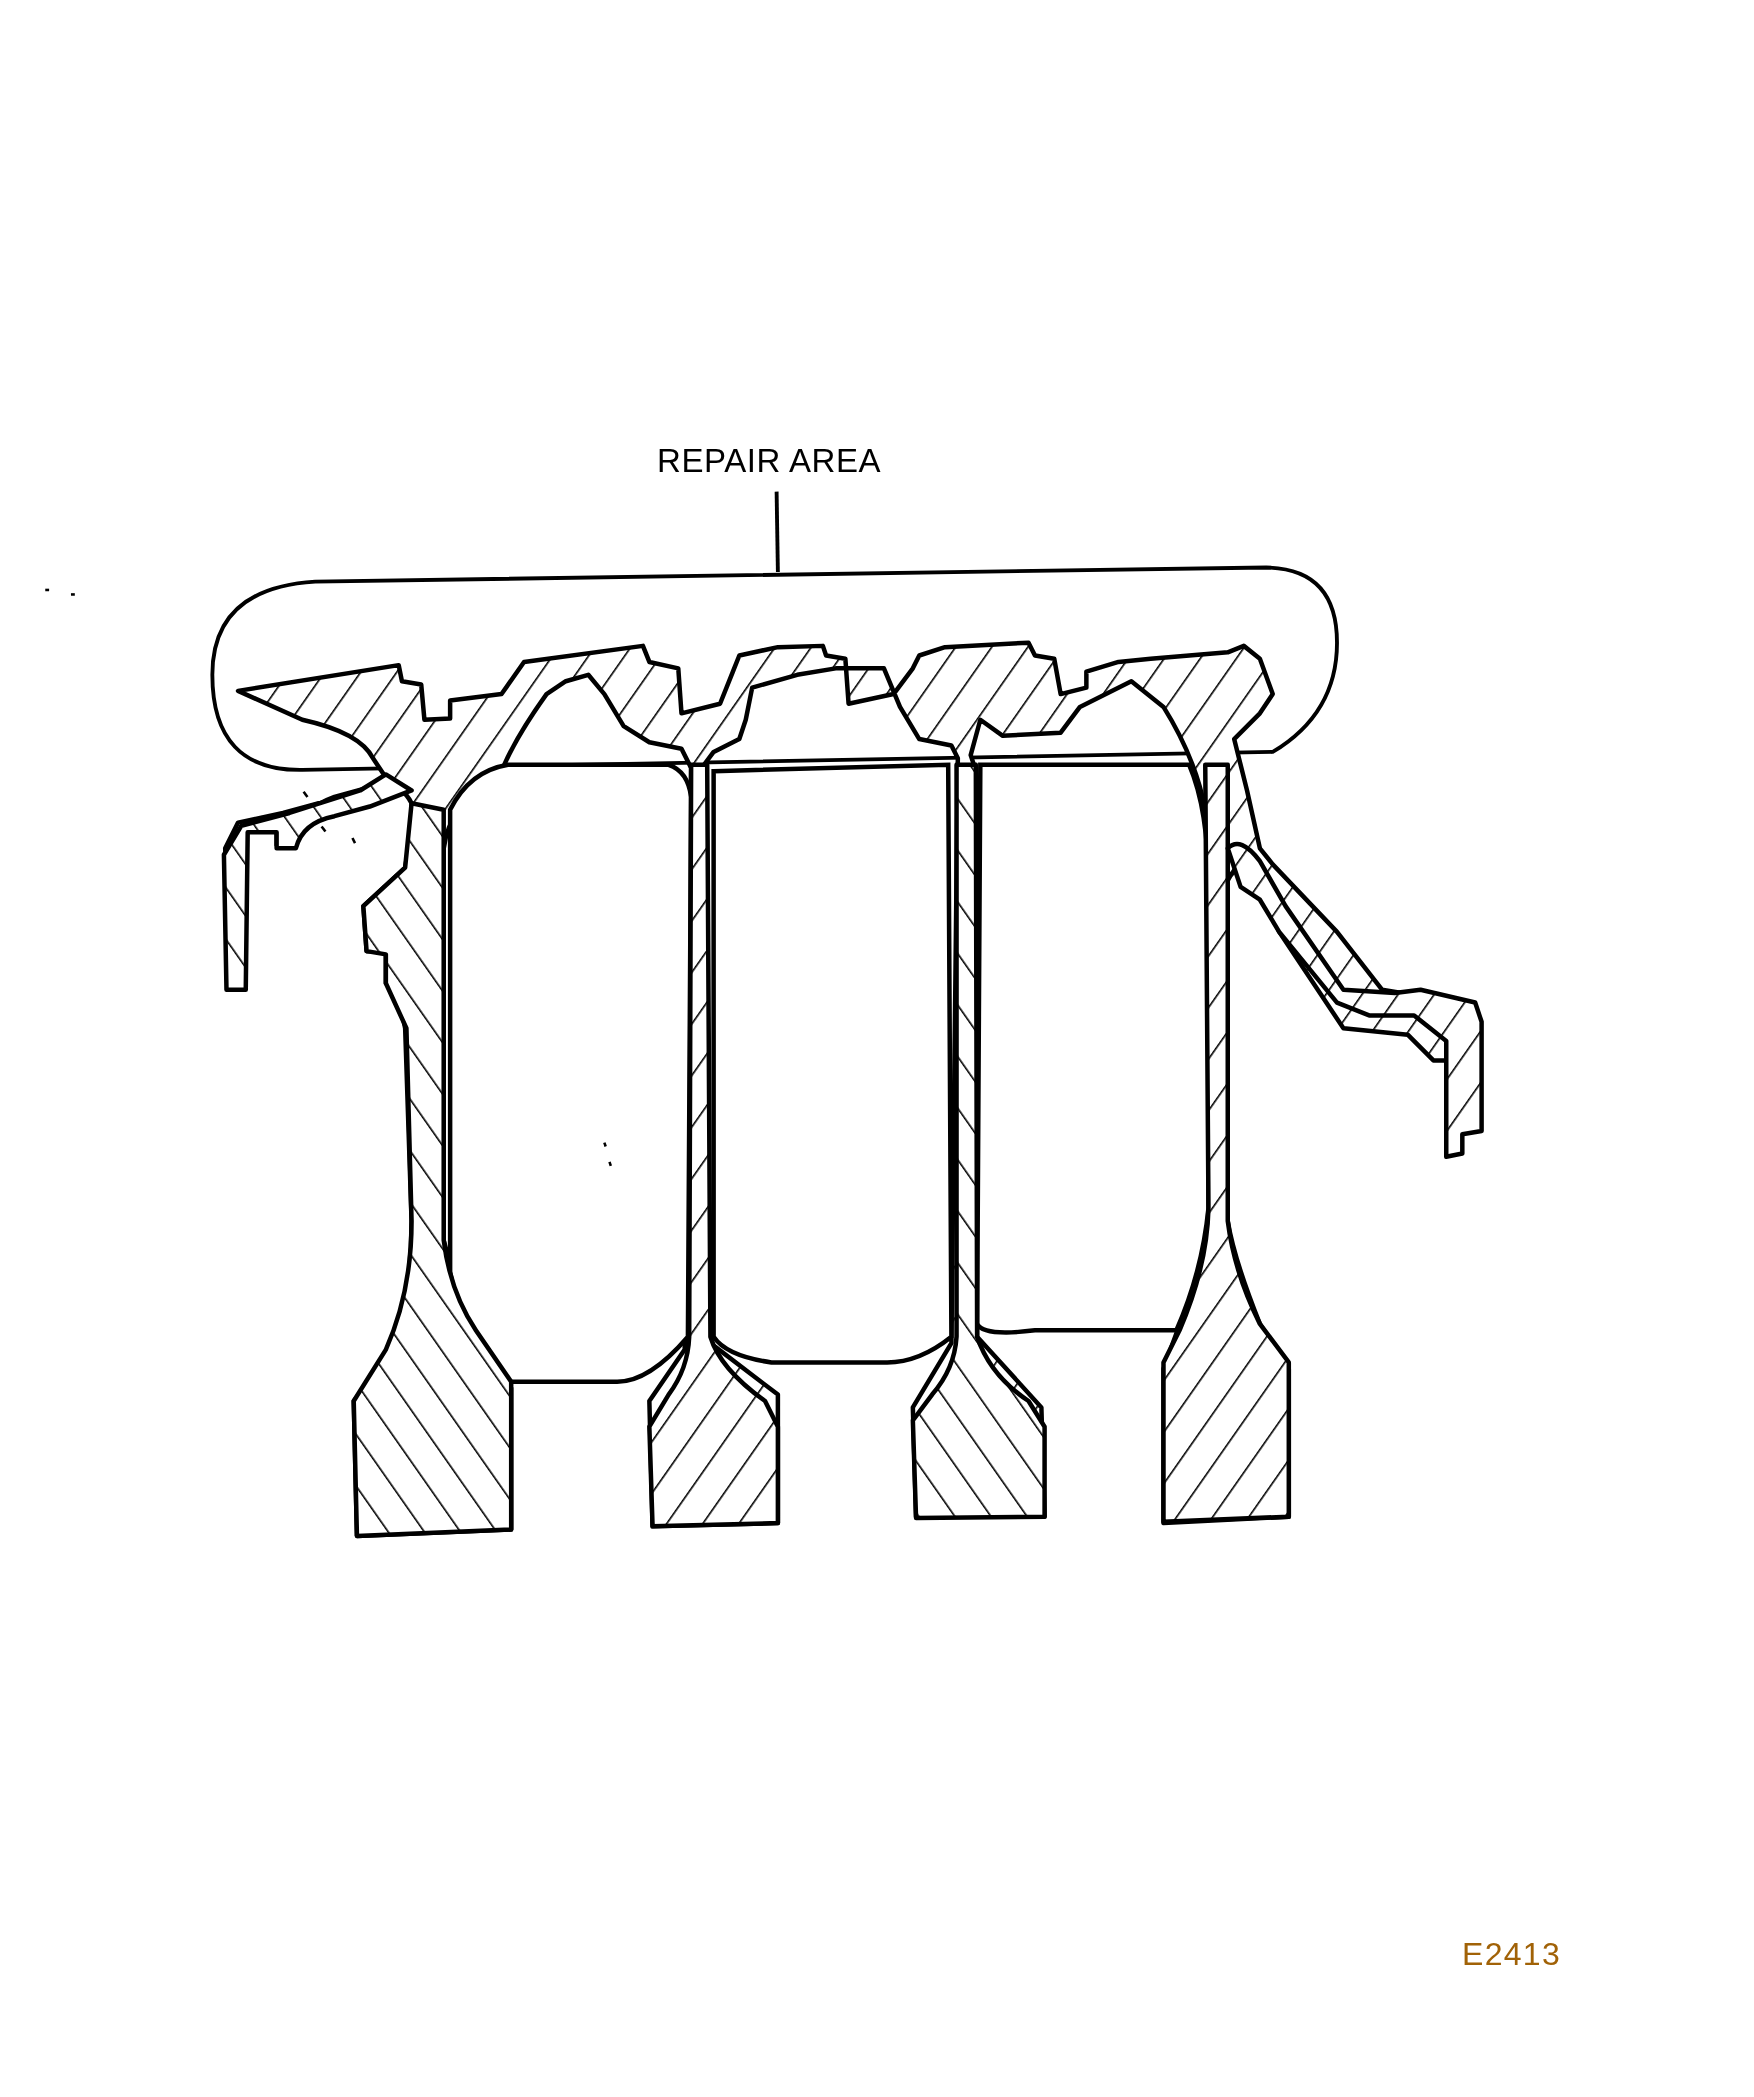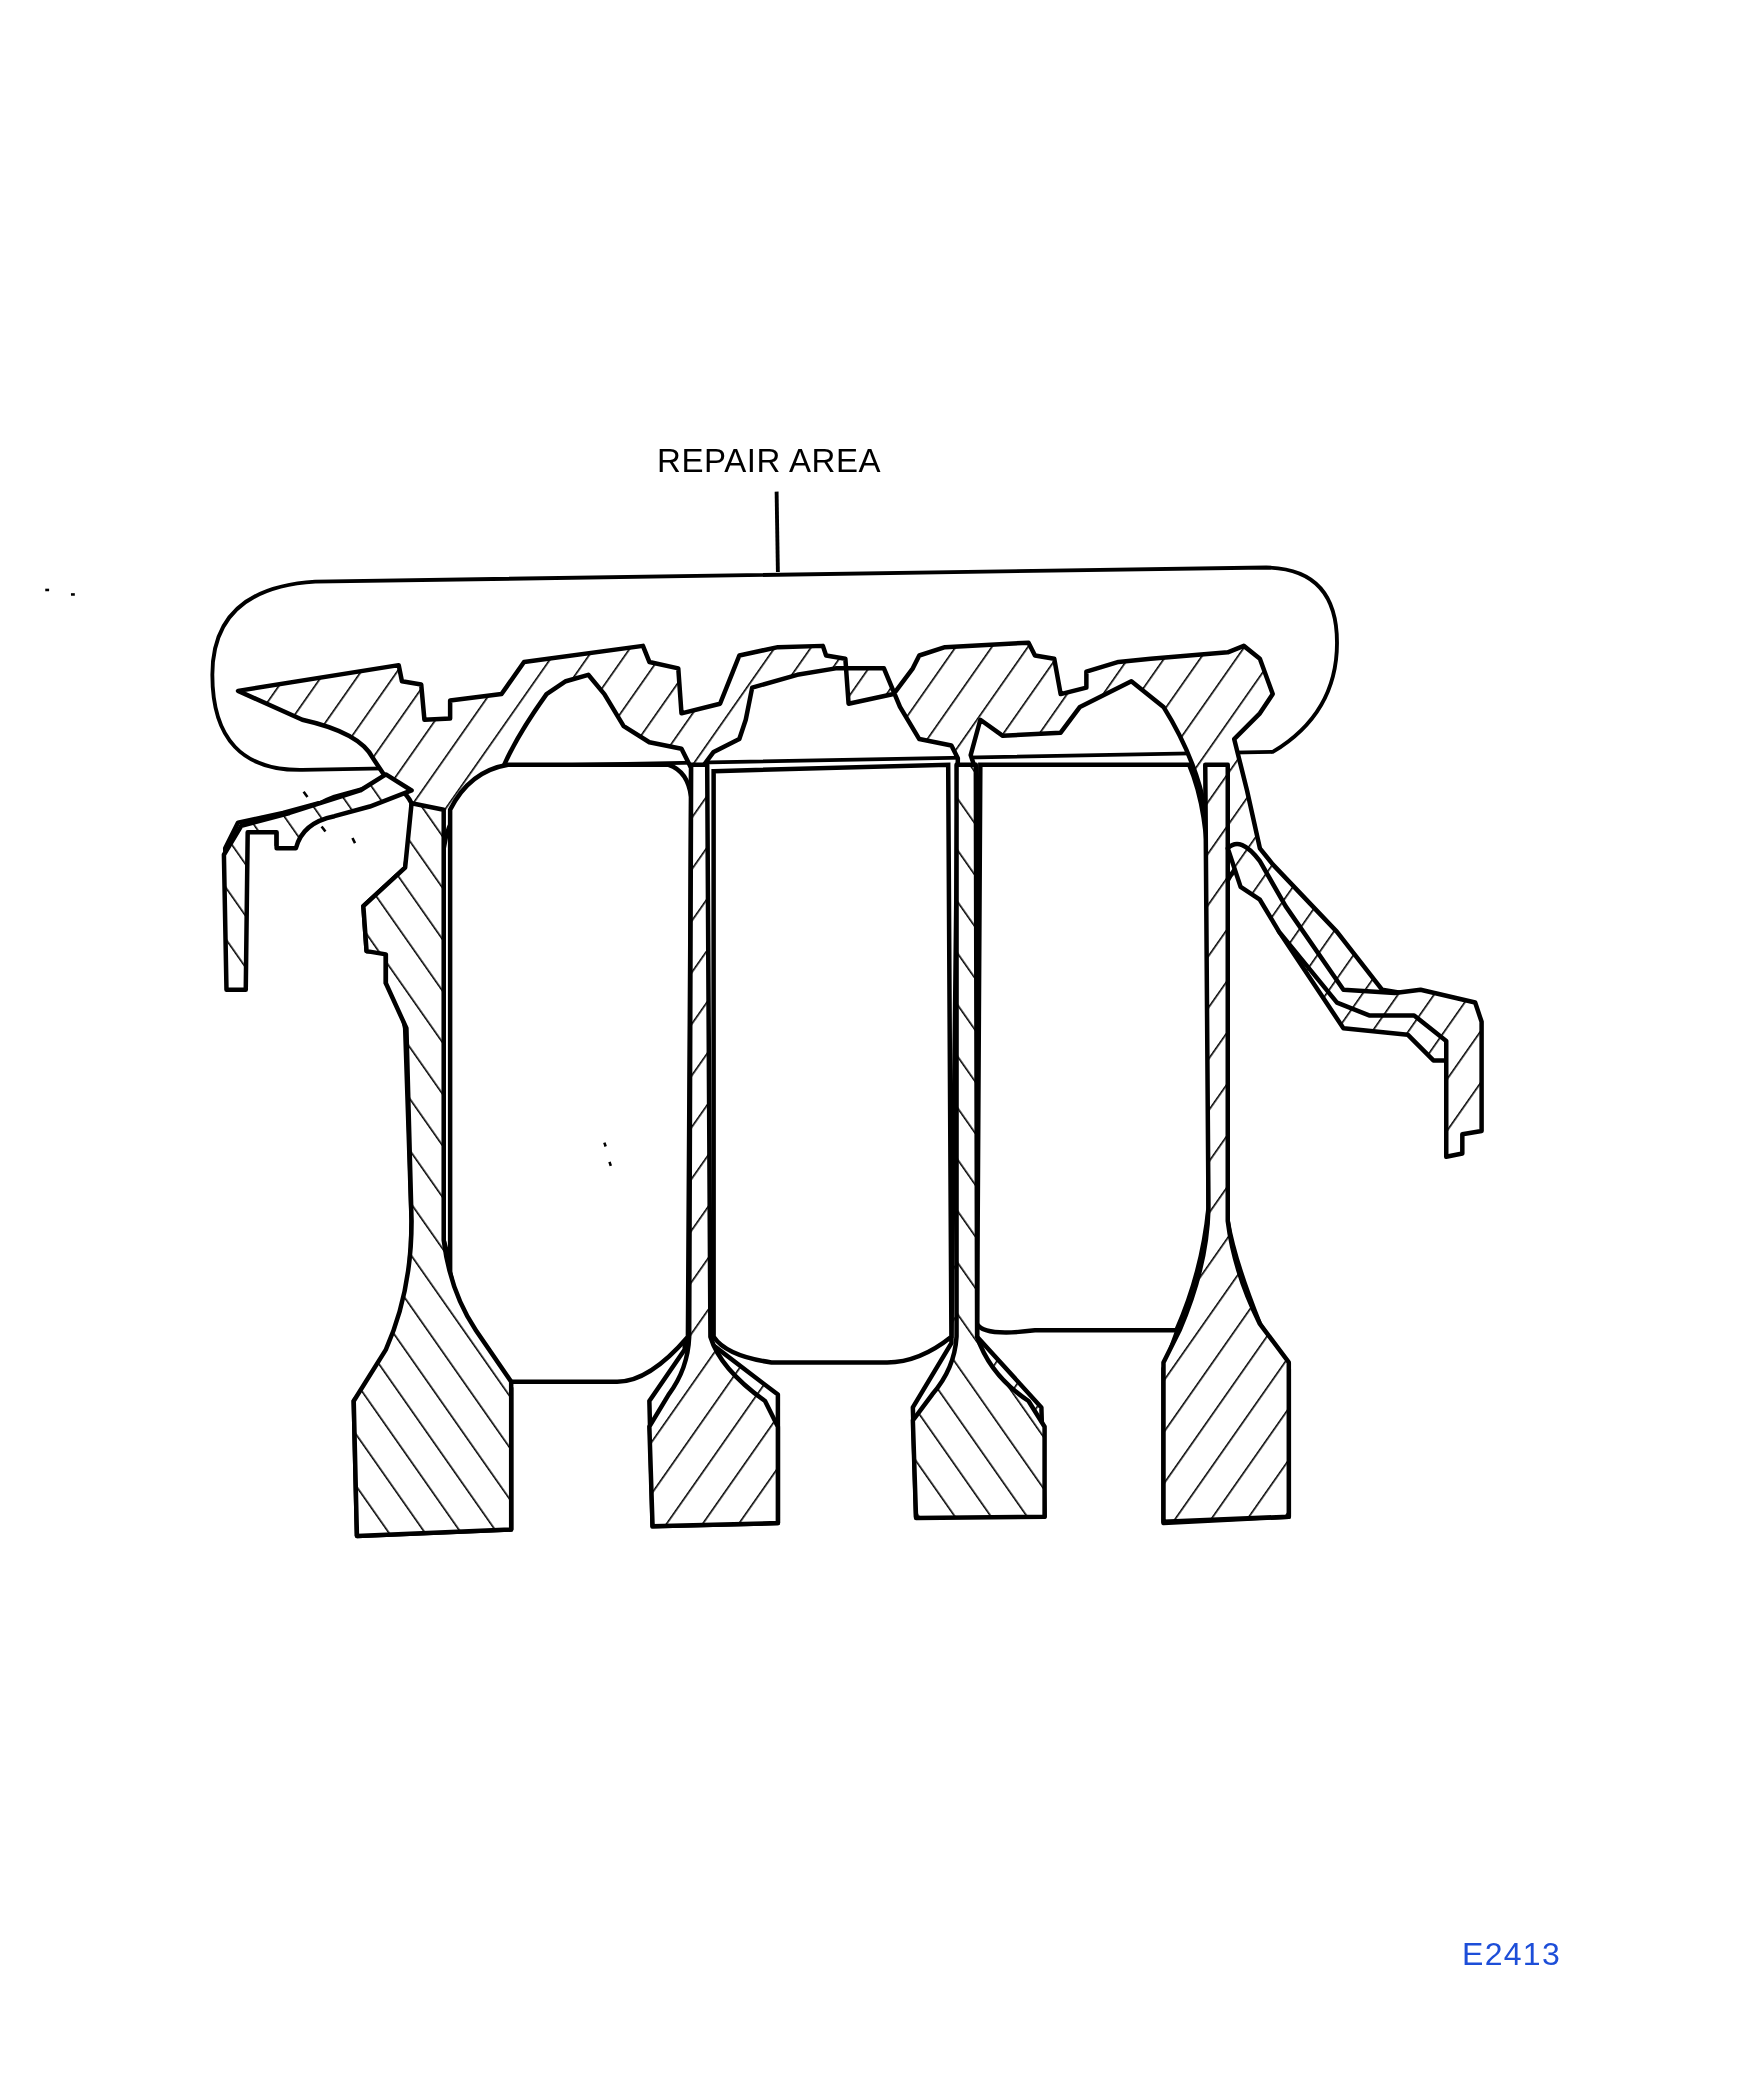--- a/index.html
+++ b/index.html
@@ -6,21 +6,21 @@
   body { width: 1755px; height: 2097px; position: relative; overflow: hidden; }
   .page { position: absolute; left: 0; top: 0; width: 1412px; height: 2097px; background: #ffffff; }
   .callout-label {
     position: absolute; left: 657px; top: 444px;
     font-family: "Liberation Sans", sans-serif; font-size: 33px; letter-spacing: 0.6px;
     color: #000000; white-space: nowrap; line-height: 1;
   }
   .figure-id {
     position: absolute; left: 1462px; top: 1938px;
     font-family: "Liberation Sans", sans-serif; font-size: 32px; letter-spacing: 1.3px;
-    color: #1d4ed8; line-height: 1;
+    color: #a16207; line-height: 1;
   }
   svg.drawing { position: absolute; left: 0; top: 0; }
   .ol { fill: url(#hatchR); stroke: #000; stroke-width: 7; stroke-linejoin: round; }
   .olL { fill: url(#hatchL); stroke: #000; stroke-width: 7; stroke-linejoin: round; }
   .line { fill: none; stroke: #000; stroke-width: 6; stroke-linejoin: round; stroke-linecap: round; }
   .thin { fill: none; stroke: #000; stroke-width: 4; }
 </style>
 </head>
 <body>
 

